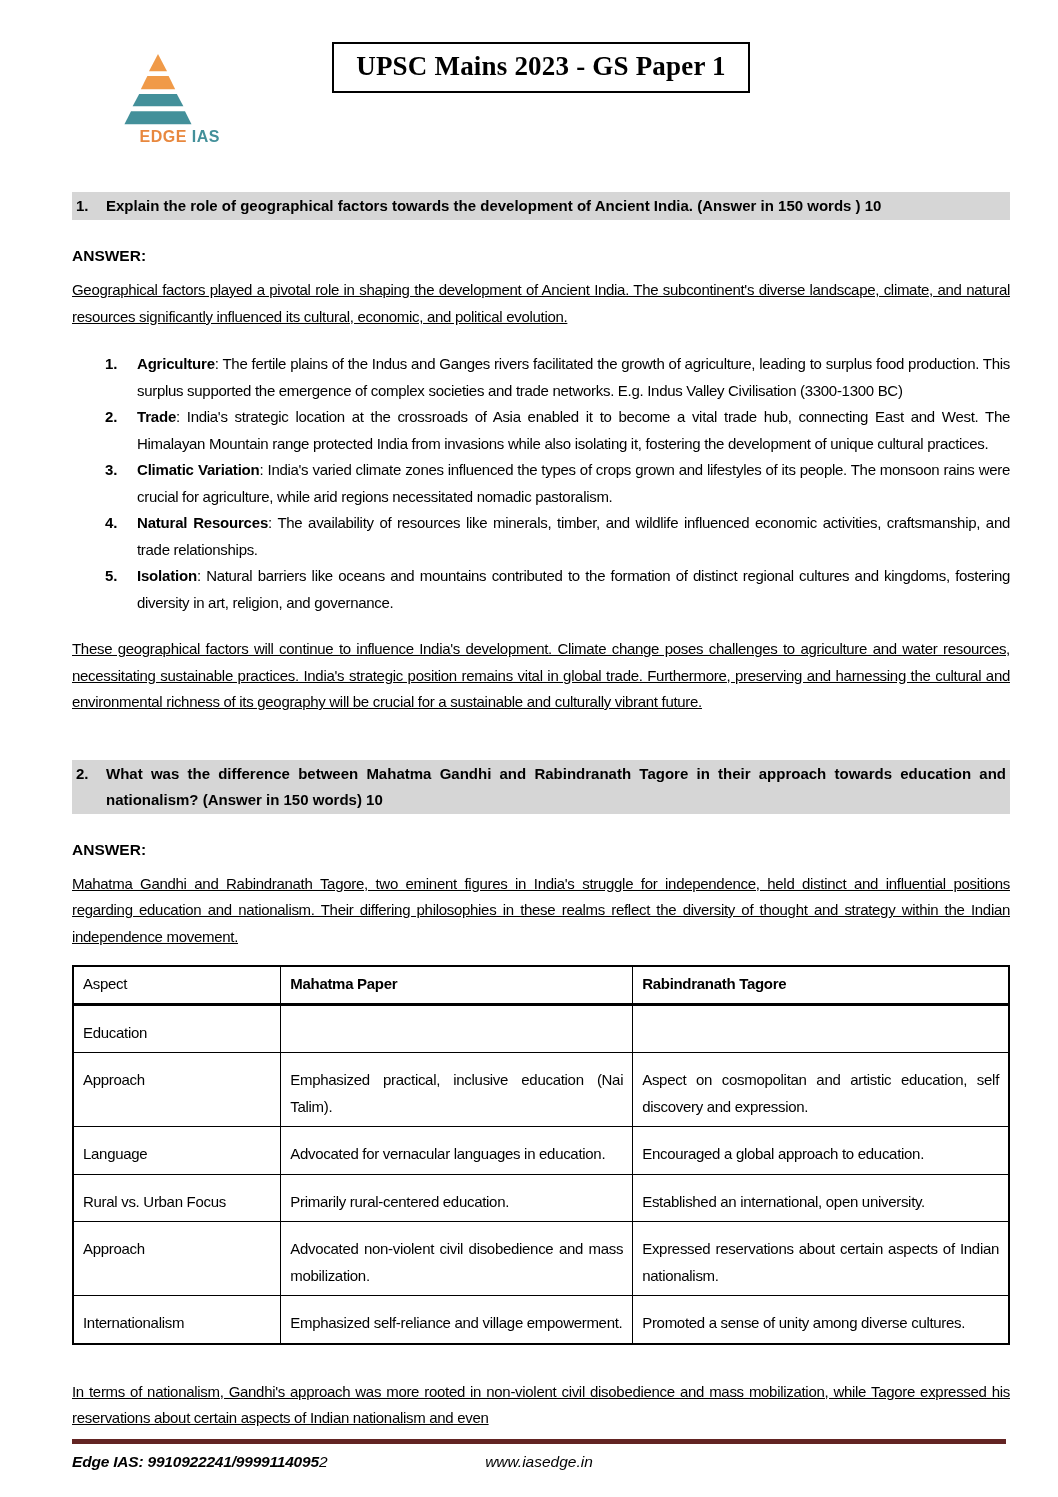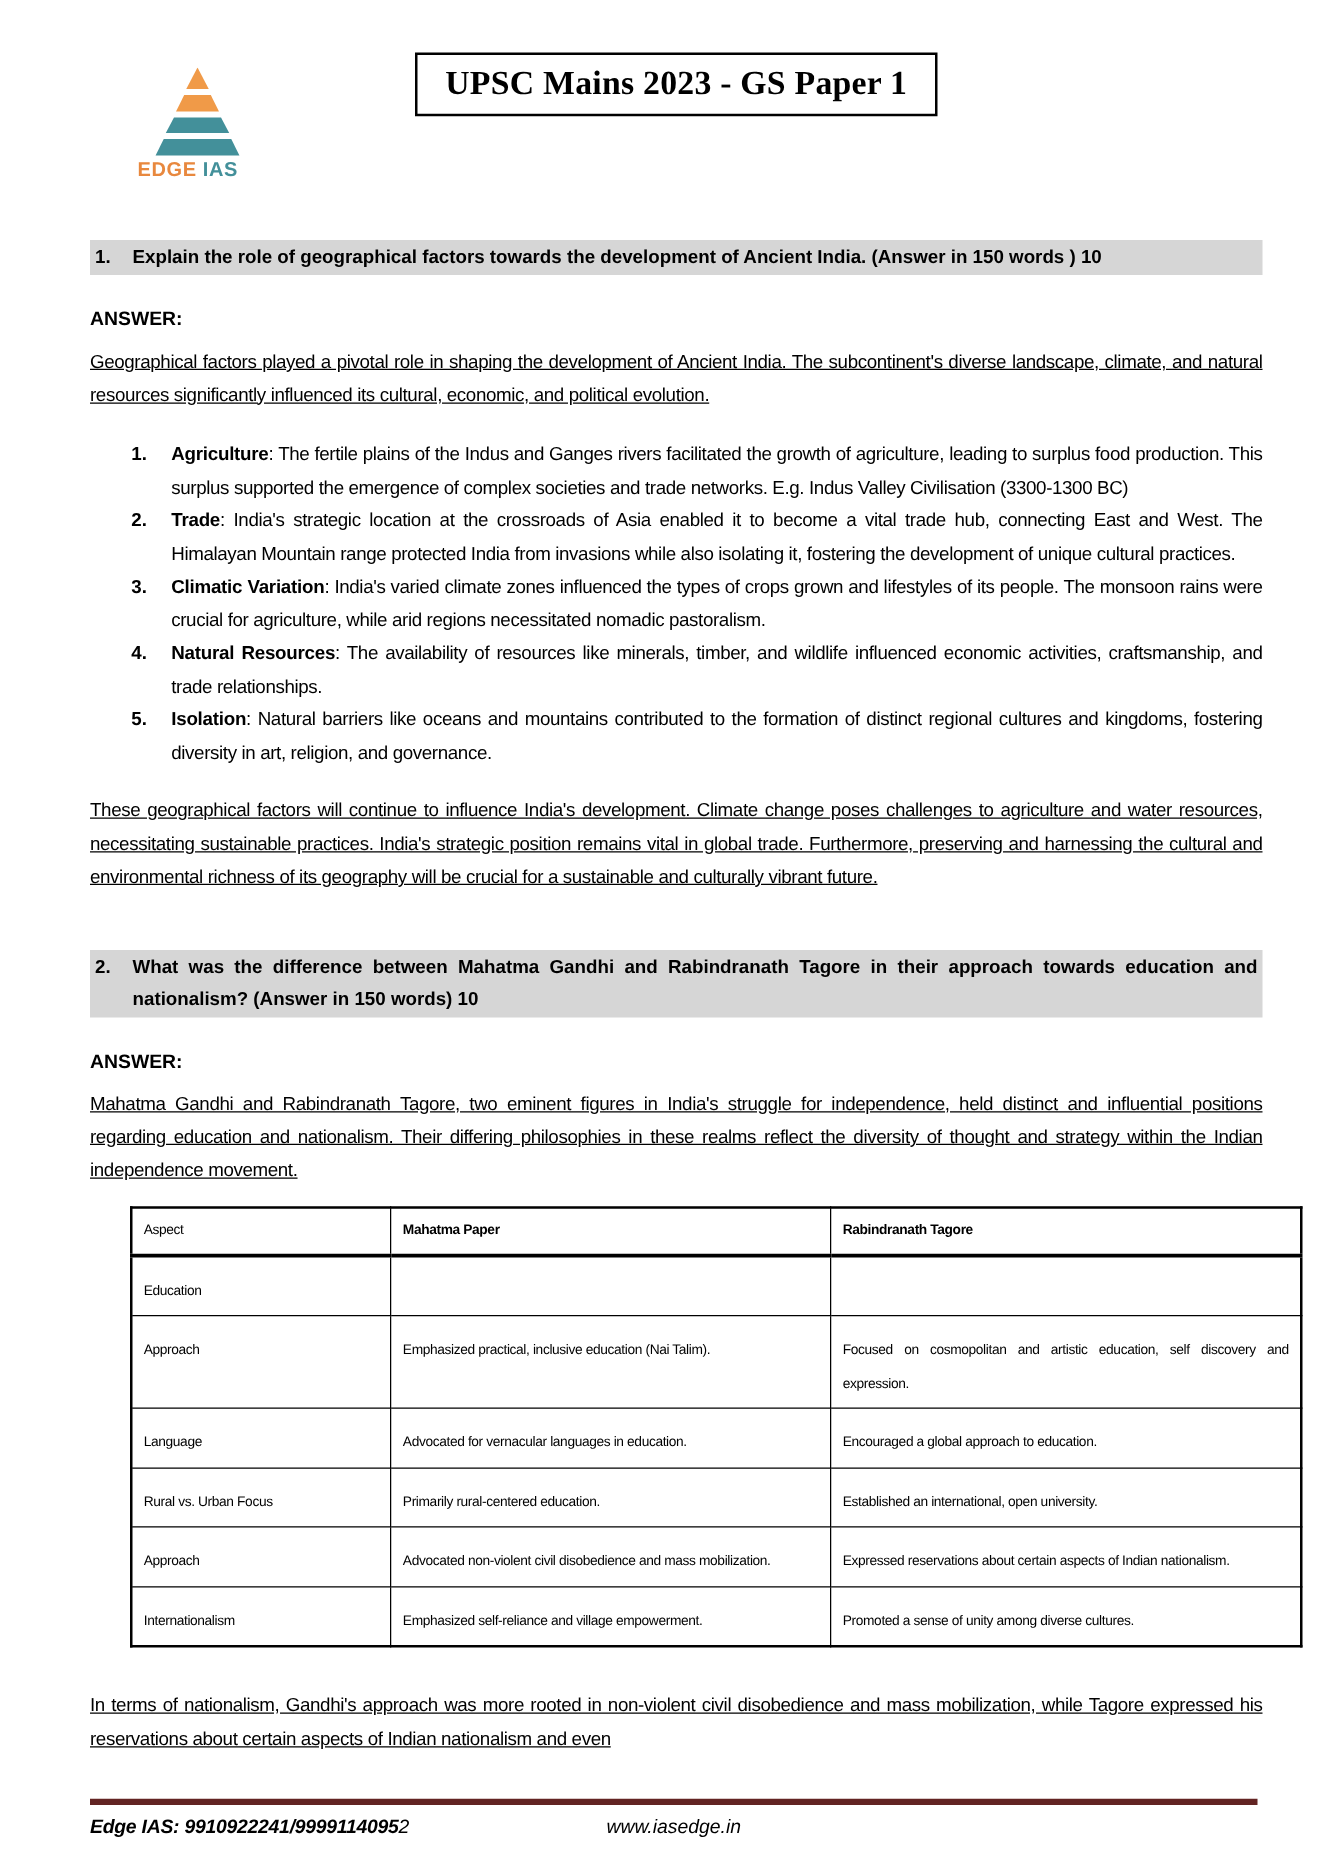--- a/index.html
+++ b/index.html
@@ -11,21 +11,21 @@
     width: 1058px;
     height: 1497px;
     margin: 0 auto;
     background: #ffffff;
     overflow: hidden;
   }
   .content { padding: 0 48px 0 72px; }
 
   
   .header { position: relative; height: 100px; }
-  .logo { position: absolute; left: 38px; top: 12px; width: 110px; text-align: left; }
+  .logo { position: absolute; left: 38px; top: 12px; width: 110px; text-align: right; }
   .logo svg { display: block; margin-left: 6px; }
   .logo-text { font-size: 16px; font-weight: bold; letter-spacing: 0.5px; margin-top: 2px; }
   .lt-edge { color: #E8883E; }
   .lt-ias  { color: #43909A; }
 
   .title-box {
     width: fit-content;
     margin: 42px auto 0;
     border: 2px solid #000;
     padding: 7px 22px 9px;
@@ -65,23 +65,22 @@
   .point { display: flex; font-size: 15px; line-height: 26.5px; }
   .pt-num { flex: 0 0 32px; width: 32px; padding-left: 33px; box-sizing: content-box; font-weight: bold; }
   .pt-body { flex: 1; text-align: justify; letter-spacing: -0.3px; }
   .pt-body strong { letter-spacing: -0.2px; }
 
   
   table.cmp {
     width: 100%;
     border-collapse: collapse;
     margin-top: 15px;
-    font-size: 11px;
+    font-size: 15px;
     letter-spacing: -0.3px;
-    margin-left: 32px;
   }
   table.cmp td {
     border: 1.5px solid #000;
     padding: 14px 9px 6px;
     vertical-align: top;
     line-height: 26.5px;
     text-align: left;
   }
   table.cmp { border: 2px solid #000; }
   table.cmp tr.hdr td { border-bottom: 3px solid #000; padding: 4px 9px 5px; }
@@ -176,21 +175,21 @@
         <td class="bold">Rabindranath Tagore</td>
       </tr>
       <tr>
         <td>Education</td>
         <td></td>
         <td></td>
       </tr>
       <tr>
         <td>Approach</td>
         <td class="justify">Emphasized practical, inclusive education (Nai Talim).</td>
-        <td class="justify">Focused on cosmopolitan and artistic education, self discovery and expression.</td>
+        <td class="justify">Aspect on cosmopolitan and artistic education, self discovery and expression.</td>
       </tr>
       <tr>
         <td>Language</td>
         <td class="justify">Advocated for vernacular languages in education.</td>
         <td>Encouraged a global approach to education.</td>
       </tr>
       <tr>
         <td>Rural vs. Urban Focus</td>
         <td>Primarily rural-centered education.</td>
         <td>Established an international, open university.</td>

